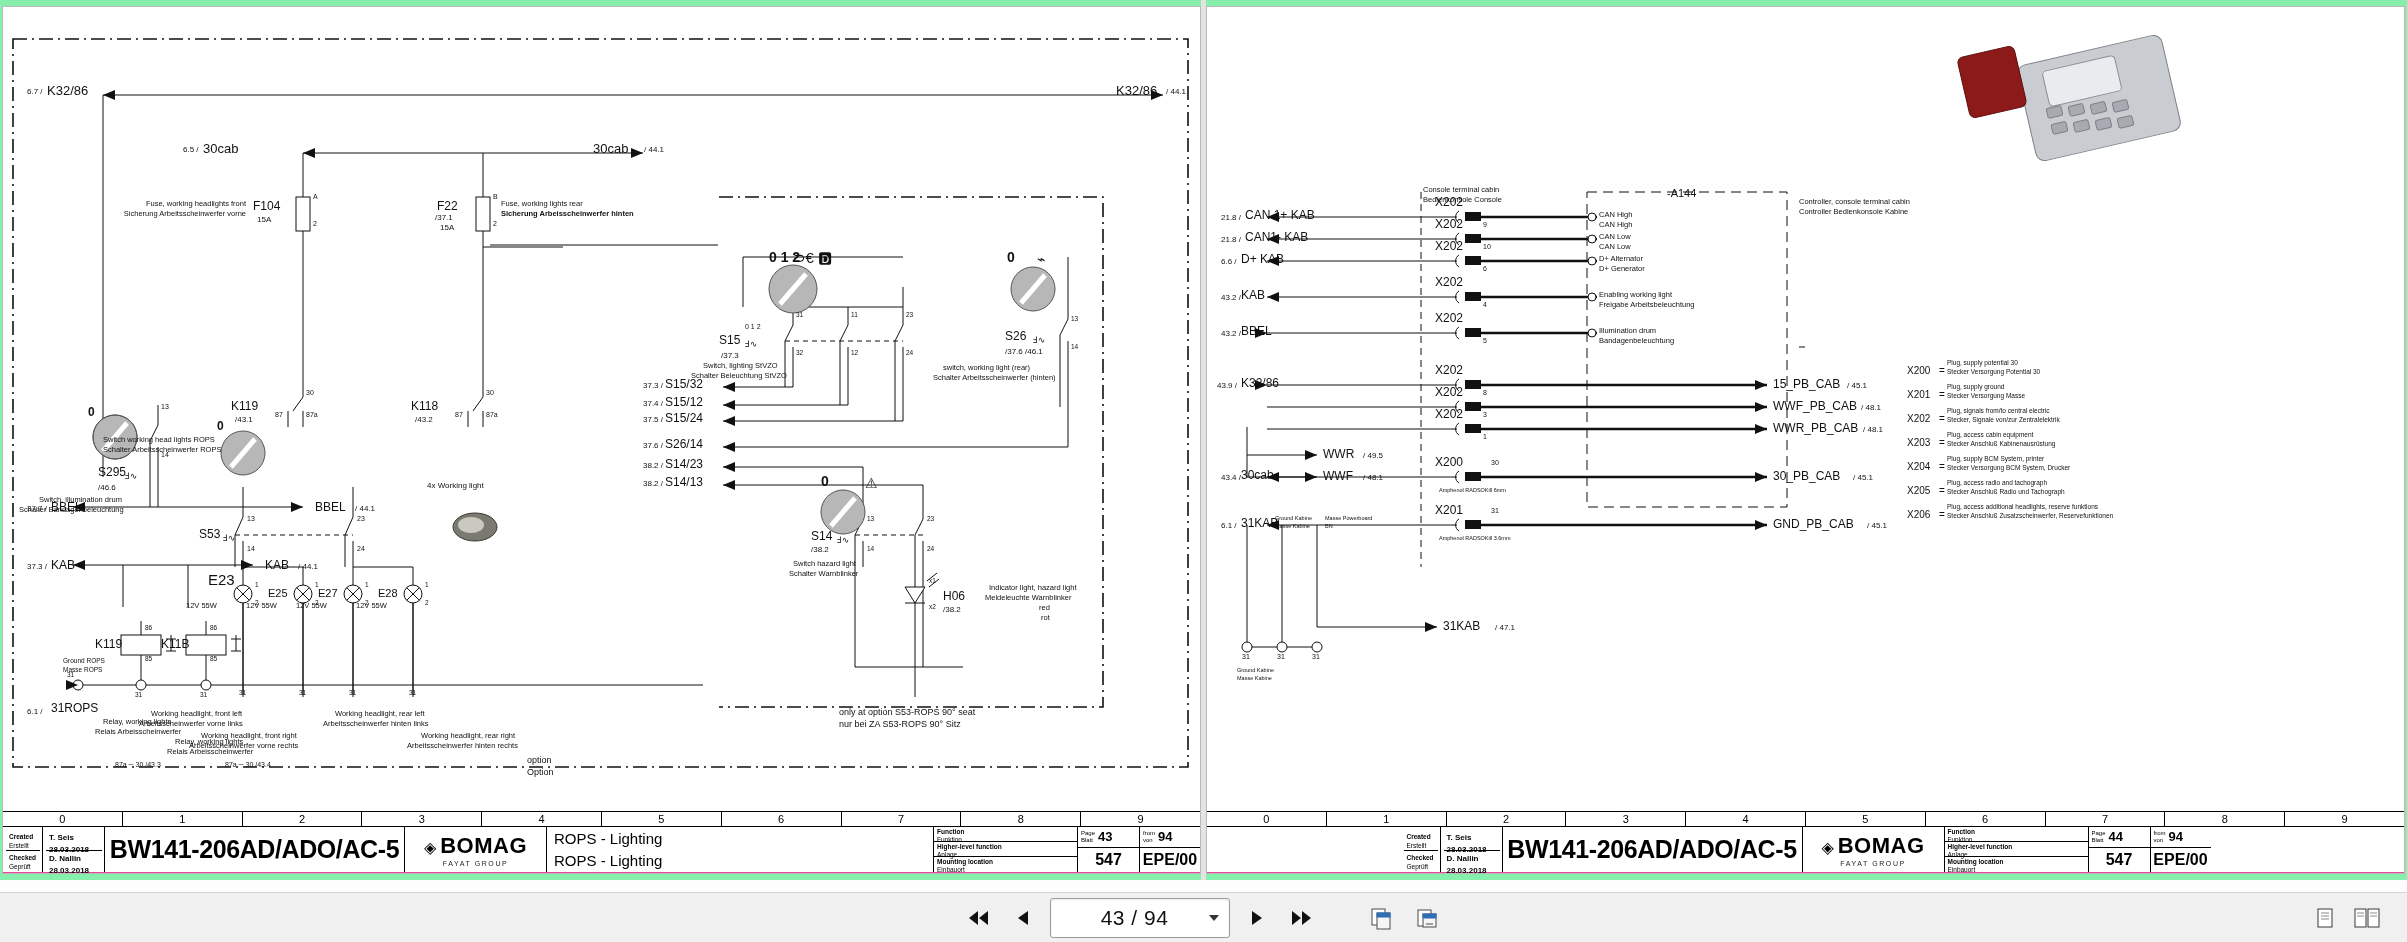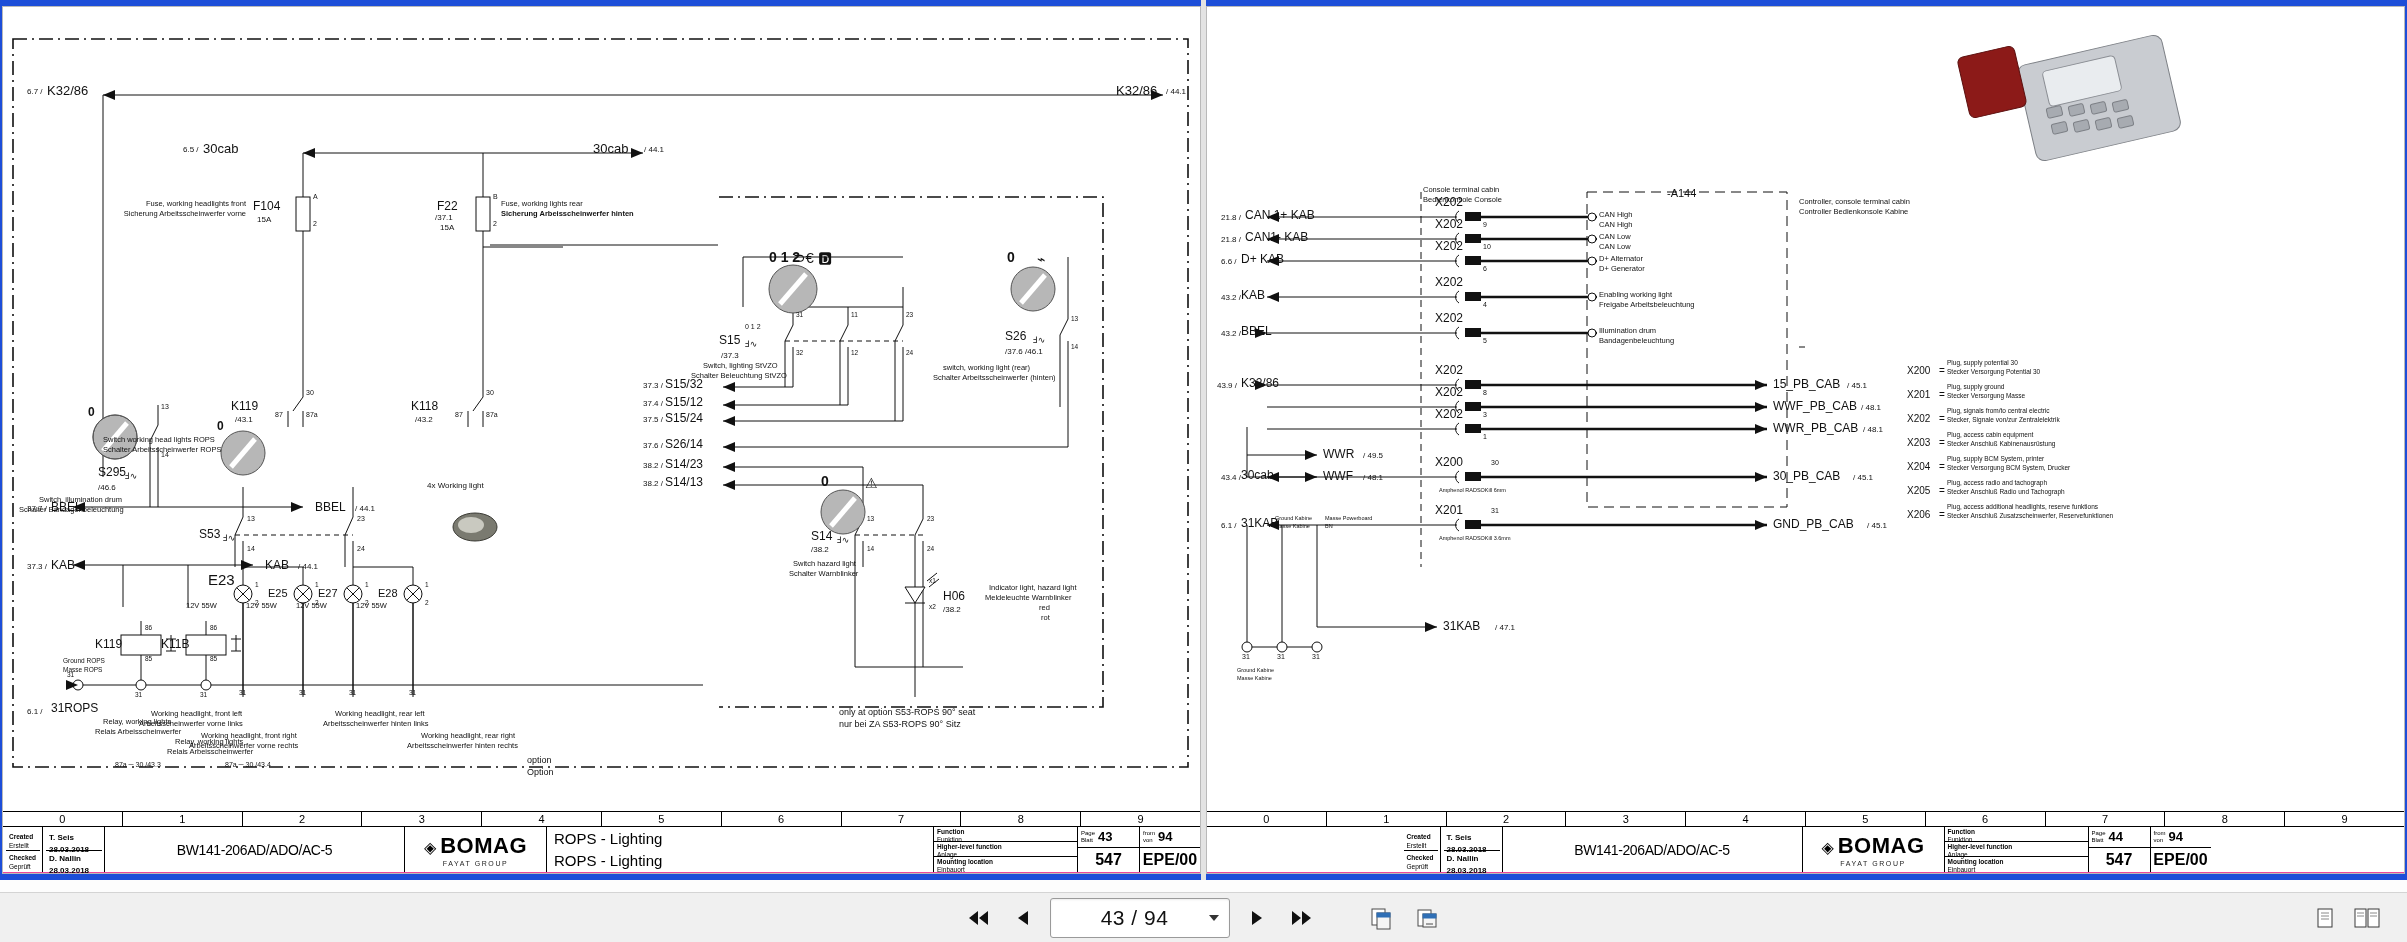--- a/index.html
+++ b/index.html
@@ -8,21 +8,21 @@
     width: 2407px; height: 942px;
     background: #ffffff;
     font-family: "Liberation Sans", sans-serif;
     overflow: hidden;
   }
   .app { position: relative; width: 2407px; height: 942px; background: #fdfdfd; }
 
   
   .viewer {
     position: absolute; left: 0; top: 0; width: 2407px; height: 880px;
-    background: #1d4ed8;
+    background: #86efac;
   }
   .page {
     position: absolute; top: 6px; height: 868px;
     background: #ffffff;
     border: 1px solid #b9b9b9;
     overflow: hidden;
   }
   .page-left  { left: 2px;    width: 1199px; }
   .page-right { left: 1206px; width: 1199px; }
   .page-inner { position: absolute; inset: 0; }
@@ -42,21 +42,21 @@
     border-right: 1px solid #000; line-height: 15px;
   }
   .colscale div:last-child { border-right: 0; }
 
   .tbrow { display: flex; width: 100%; height: 46px; border-bottom: 1px solid #ec4899; justify-content: center; }
   .tbcell { border-right: 1px solid #000; position: relative; }
 
   .tb-ce { width: 40px; font-size: 7.5px; line-height: 1.45; padding: 3px 2px 0 3px; color:#000; }
   .tb-names { width: 62px; font-size: 8px; font-weight: bold; line-height: 1.5; padding: 3px 2px 0 3px; }
   .tb-model { width: 300px; display:flex; align-items:center; justify-content:center;
-              font-size: 14px; font-weight: normal; letter-spacing: -0.4px; }
+              font-size: 25px; font-weight: bold; letter-spacing: -0.4px; }
   .tb-logo  { width: 142px; display:flex; align-items:center; justify-content:center; flex-direction:column; }
   .tb-fn    { flex: 1; padding-left: 7px; display:flex; flex-direction:column; justify-content:space-around; }
   .tb-fn span { font-size: 15px; color:#000; }
   .tb-meta  { width: 144px; font-size: 6.5px; }
   .tb-page  { width: 62px; }
   .tb-doc   { width: 60px; }
 
   .half { height: 50%; border-bottom: 1px solid #000; padding: 2px 3px 0 3px; }
   .half:last-child { border-bottom: 0; }
   .third { height: 33.33%; border-bottom: 1px solid #000; padding: 1px 3px 0 3px; line-height: 1.25; }

